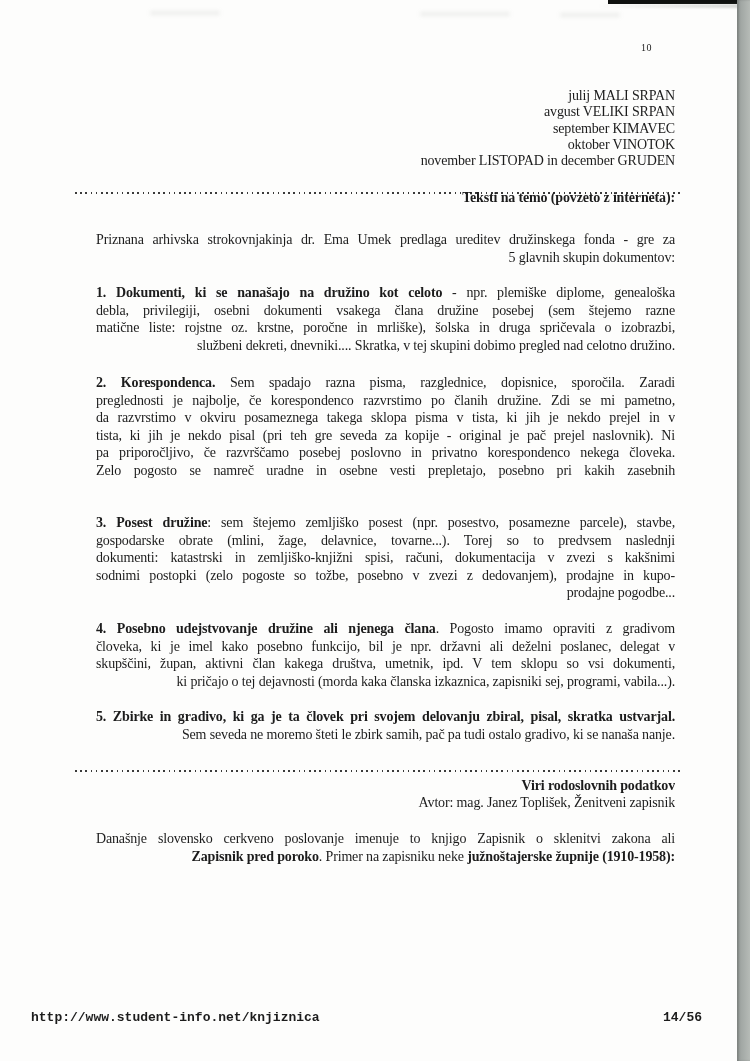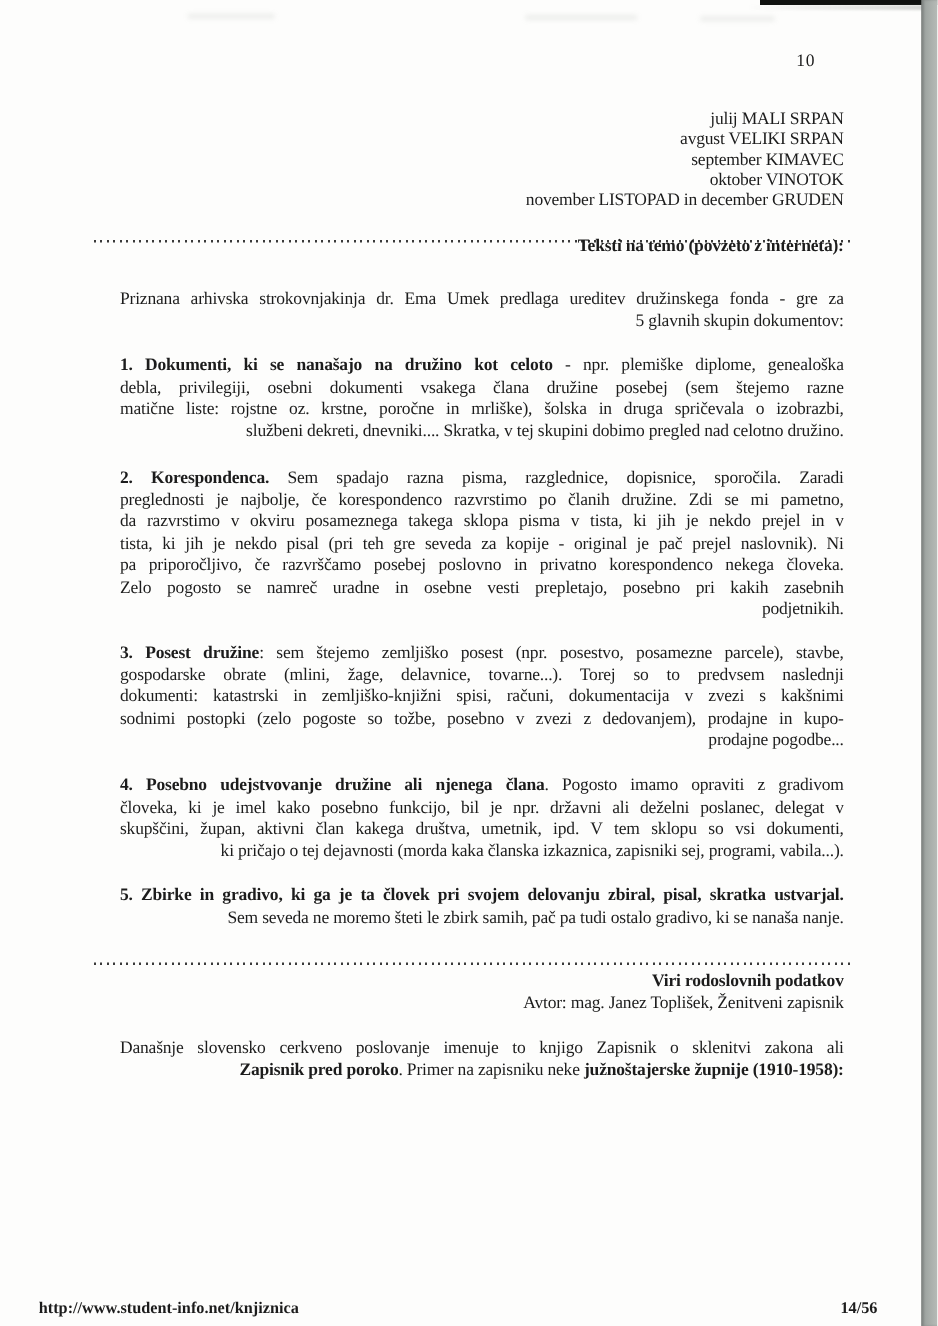--- a/index.html
+++ b/index.html
@@ -18,40 +18,40 @@
   .scan-bar-shadow { position:absolute; left:598px; top:4px; width:152px; height:4px;
     background:linear-gradient(to right, rgba(110,118,112,0), rgba(110,118,112,0.30)); filter:blur(1px); }
   .scan-strip-right { position:absolute; right:0; top:0; width:13px; height:100%;
     background:linear-gradient(to right,#989e9b,#b6bbb7);
     box-shadow:inset 2px 0 2px rgba(0,0,0,0.18); }
   .smudge { position:absolute; height:4px; background:rgba(135,142,136,0.14); filter:blur(2px); border-radius:2px; }
   .smudge.a { left:150px; top:11px; width:70px; }
   .smudge.b { left:420px; top:12px; width:90px; }
   .smudge.c { left:560px; top:13px; width:60px; }
 
-  .page-number { position:absolute; top:42px; right:98px; font-size:14px; letter-spacing:0.5px;margin-left:43px; }
+  .page-number { position:absolute; top:42px; right:98px; font-size:10px; letter-spacing:0.5px;margin-left:43px; }
 
   .content { position:absolute; left:75px; top:0; width:600px; }
 
   .block { position:absolute; left:0; width:600px; font-size:14px; letter-spacing:-0.15px; }
   .line { height:17.5px; line-height:17.5px; overflow:hidden; text-align:right; }
   .jfull { text-align:justify;margin-left:21px; }
   .jfull::after { content:""; display:inline-block; width:100%; height:0; }
   .months .line { height:16.3px; line-height:16.3px; }
 
   .s-r { }
   .s-b { font-weight:bold; }
   .s-i { }
   .s-bi { font-weight:bold; }
 
   .dotted { position:absolute; left:0; width:606px; height:2px;
     background:repeating-linear-gradient(to right,#3a3a3a 0 1.6px,transparent 1.6px 5.2px); }
 
-  .footer { position:absolute; left:0; top:1038px; width:750px; height:18px;
-    font-family:Liberation Serif, serif; font-weight:bold; font-size:13px; }
+  .footer { position:absolute; left:0; top:1010px; width:750px; height:18px;
+    font-family:Liberation Mono, monospace; font-weight:bold; font-size:13px; }
   .f-url { position:absolute; left:31px; top:0; }
   .f-page { position:absolute; right:48px; top:0; }
 </style>
 </head>
 <body>
 
 <div class="page">
 
   <div class="scan-bar-top"></div>
   <div class="scan-bar-shadow"></div>
@@ -84,21 +84,20 @@
         <div class="line jfull"><span class="s-r">matične liste: rojstne oz. krstne, poročne in mrliške), šolska in druga spričevala o izobrazbi,</span></div>
         <div class="line"><span class="s-r">službeni dekreti, dnevniki.... Skratka, v tej skupini dobimo pregled nad celotno družino.</span></div>
       </div>
     <div class="block" style="top:374px">
         <div class="line jfull"><span class="s-bi">2. Korespondenca.</span><span class="s-r"> Sem spadajo razna pisma, razglednice, dopisnice, sporočila. Zaradi</span></div>
         <div class="line jfull"><span class="s-r">preglednosti je najbolje, če korespondenco razvrstimo po članih družine. Zdi se mi pametno,</span></div>
         <div class="line jfull"><span class="s-r">da razvrstimo v okviru posameznega takega sklopa pisma v tista, ki jih je nekdo prejel in v</span></div>
         <div class="line jfull"><span class="s-r">tista, ki jih je nekdo pisal (pri teh gre seveda za kopije - original je pač prejel naslovnik). Ni</span></div>
         <div class="line jfull"><span class="s-r">pa priporočljivo, če razvrščamo posebej poslovno in privatno korespondenco nekega človeka.</span></div>
         <div class="line jfull"><span class="s-r">Zelo pogosto se namreč uradne in osebne vesti prepletajo, posebno pri kakih zasebnih</span></div>
-        <div class="line"><span class="s-r">podjetnikih.</span></div>
       </div>
     <div class="block" style="top:514px">
         <div class="line jfull"><span class="s-bi">3. Posest družine</span><span class="s-r">: sem štejemo zemljiško posest (npr. posestvo, posamezne parcele), stavbe,</span></div>
         <div class="line jfull"><span class="s-r">gospodarske obrate (mlini, žage, delavnice, tovarne...). Torej so to predvsem naslednji</span></div>
         <div class="line jfull"><span class="s-r">dokumenti: katastrski in zemljiško-knjižni spisi, računi, dokumentacija v zvezi s kakšnimi</span></div>
         <div class="line jfull"><span class="s-r">sodnimi postopki (zelo pogoste so tožbe, posebno v zvezi z dedovanjem), prodajne in kupo-</span></div>
         <div class="line"><span class="s-r">prodajne pogodbe...</span></div>
       </div>
     <div class="block" style="top:620px">
         <div class="line jfull"><span class="s-bi">4. Posebno udejstvovanje družine ali njenega člana</span><span class="s-r">. Pogosto imamo opraviti z gradivom</span></div>

